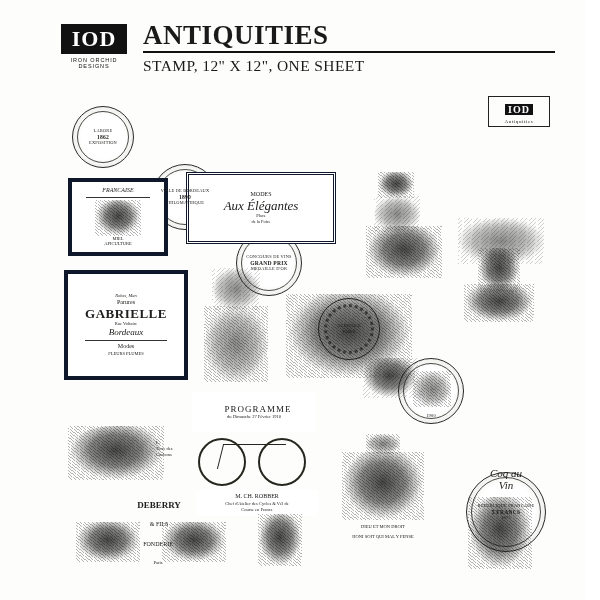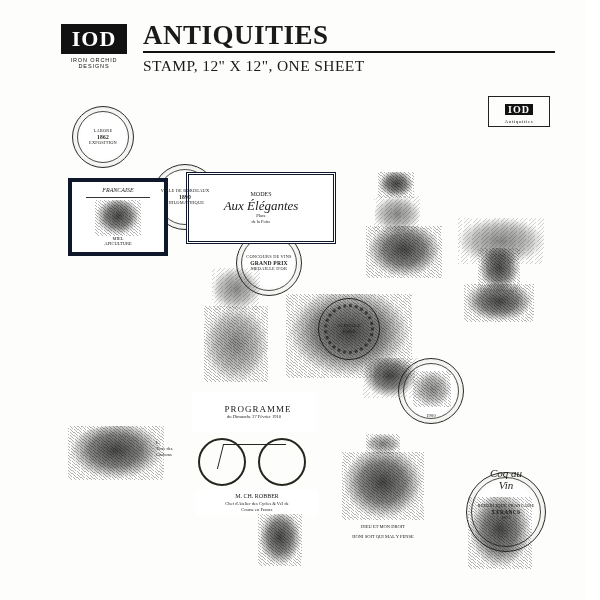--- a/index.html
+++ b/index.html
@@ -310,20 +310,30 @@
           <div class="hatch2"></div>
         </div>
       <div class="art" style="position:absolute; left:28px; top:30px; width:42px; height:44px; border-radius:45% 45% 40% 40%;">
           <div class="hatch"></div>
         </div>
       <div class="art" style="position:absolute; left:14px; top:66px; width:70px; height:38px; border-radius:40% 40% 10% 10%;">
           <div class="hatch"></div>
         </div>
     </div>
 
+    <div class="stamp ornbox" style="left:18px; top:178px; width:124px; height:110px;">
+      <div class="tiny ser script">Robes, Man</div>
+      <div class="small ser">Parures</div>
+      <div class="big ser" style="font-weight:bold; letter-spacing:0.5px;">GABRIELLE</div>
+      <div class="tiny ser">Rue Voltaire</div>
+      <div class="mid script">Bordeaux</div>
+      <div class="rule-thin"></div>
+      <div class="small ser">Modes</div>
+      <div class="tiny ser">FLEURS  PLUMES</div>
+    </div>
 
     <div class="stamp" style="left:152px; top:174px; width:78px; height:122px;">
       <div class="art light" style="position:absolute; left:14px; top:2px; width:48px; height:42px; border-radius:50%;">
           <div class="hatch2"></div>
         </div>
       <div class="art light" style="position:absolute; left:6px; top:40px; width:64px; height:76px;">
           <div class="hatch"></div>
         </div>
     </div>
 
@@ -377,20 +387,36 @@
     <div class="stamp" style="left:400px; top:346px; width:104px; height:106px;margin-top:29px;">
       <div class="ser" style="position:absolute; left:30px; top:0px; font-size:11px; font-style:italic; text-align:center; width:60px;">
         <span>Coq au</span><br>
         <span>Vin</span>
       </div>
       <div class="art" style="position:absolute; left:22px; top:30px; width:64px; height:72px; border-radius:42% 30% 36% 40%;">
           <div class="hatch"></div>
         </div>
     </div>
 
+    <div class="stamp" style="left:24px; top:404px; width:170px; height:70px;">
+      <div class="ser" style="position:absolute; left:54px; top:-2px; text-align:center; width:70px;">
+        <span class="mid" style="font-weight:bold;">DEBERRY</span><br>
+        <span class="small">&amp; </span><span class="small">FILS</span>
+      </div>
+      <div class="art" style="position:absolute; left:6px; top:26px; width:64px; height:40px; border-radius:36% 18% 12% 30%;">
+          <div class="hatch"></div>
+        </div>
+      <div class="art" style="position:absolute; left:92px; top:26px; width:64px; height:40px; border-radius:18% 36% 30% 12%;">
+          <div class="hatch"></div>
+        </div>
+      <div class="ser" style="position:absolute; left:48px; bottom:-2px; text-align:center; width:80px;">
+        <span class="small">FONDERIE</span><br>
+        <span class="tiny">Paris</span>
+      </div>
+    </div>
 
     <div class="stamp" style="left:206px; top:420px; width:56px; height:56px;">
       <div class="art" style="position:absolute; left:6px; top:2px; width:44px; height:52px; border-radius:44% 44% 30% 30%;">
           <div class="hatch"></div>
         </div>
     </div>
 
   </div>
 </div>
 

